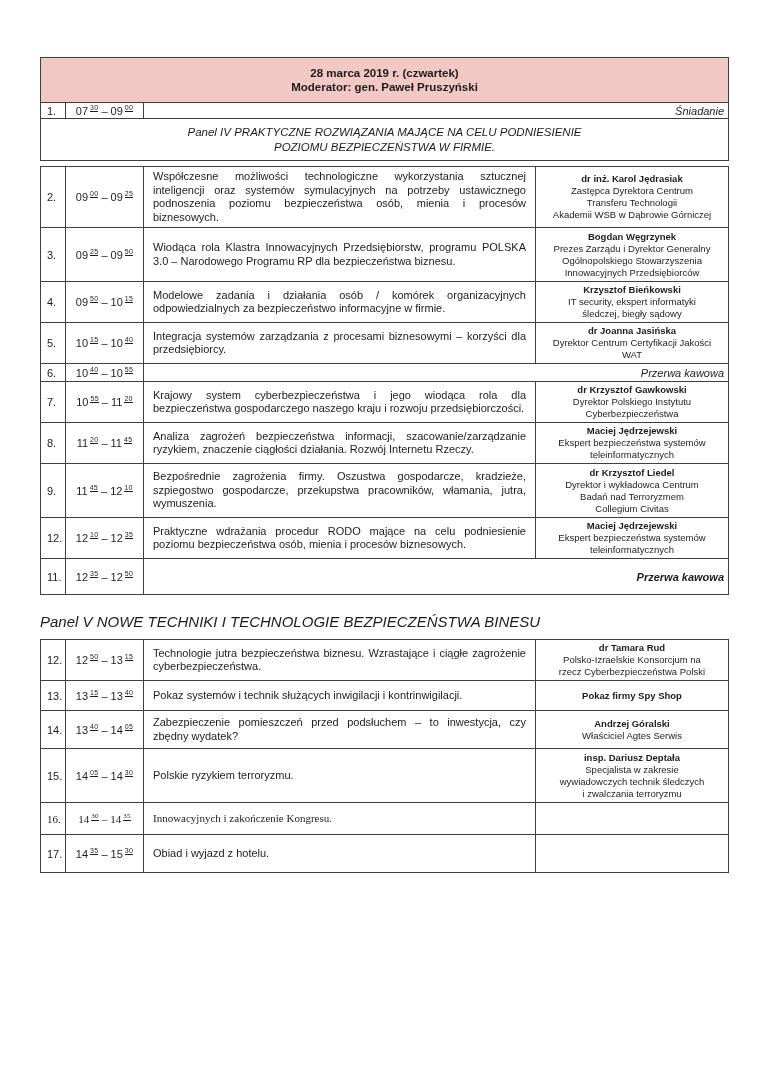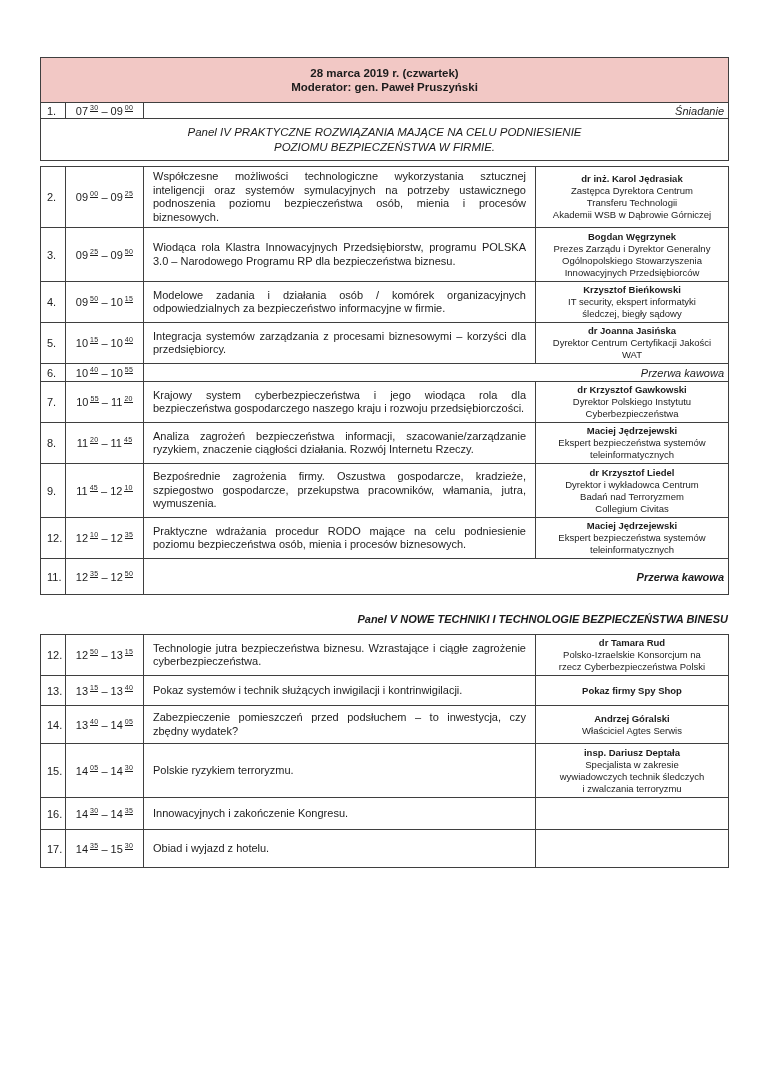--- a/index.html
+++ b/index.html
@@ -45,24 +45,24 @@
   #tblB tr:nth-child(7){height:38px;}
   #tblB tr:nth-child(8){height:54px;}
   #tblB tr:nth-child(9){height:40px;}
   #tblB tr:nth-child(10){height:36px;}
 
   
   #tblC tr:nth-child(1){height:40px;}
   #tblC tr:nth-child(2){height:30px;}
   #tblC tr:nth-child(3){height:38px;margin-top:20px;}
   #tblC tr:nth-child(4){height:54px;}
-  #tblC tr:nth-child(5){height:32px;}
+  #tblC tr:nth-child(5){height:32px;font-family:Liberation Serif, serif;}
   #tblC tr:nth-child(6){height:38px;}
 
-  .panel-v{width:688px;text-align:right;font-weight:bold;font-style:italic;font-size:11px;margin:18px 0 9px 0;}
+  .panel-v{width:688px;text-align:left;font-weight:normal;font-style:italic;font-size:15px;margin:18px 0 9px 0;}
 </style>
 </head>
 <body>
 
 <div class="page">
   <div class="content">
 
     <table id="tblA">
       <colgroup>
           <col class="c1">

